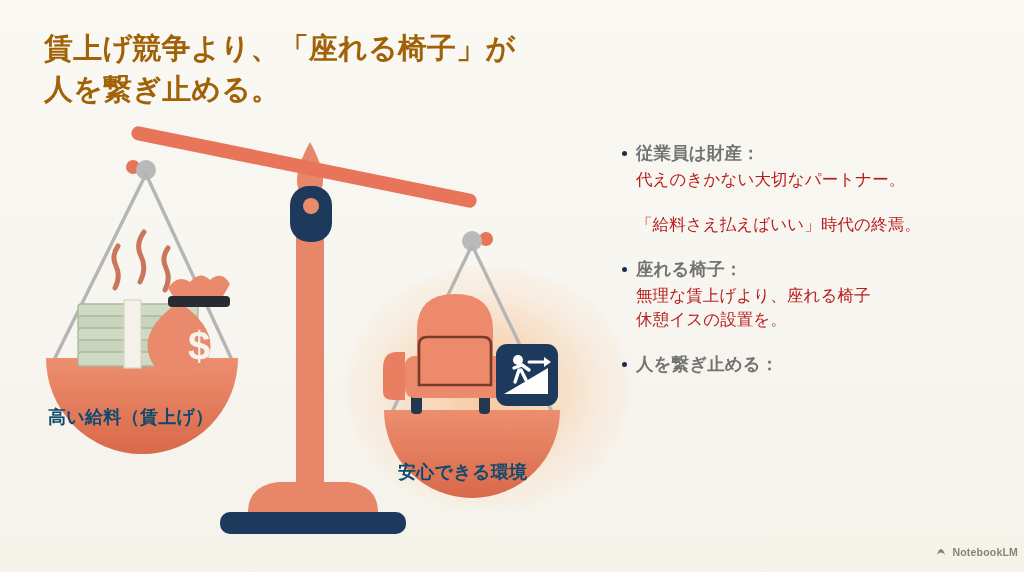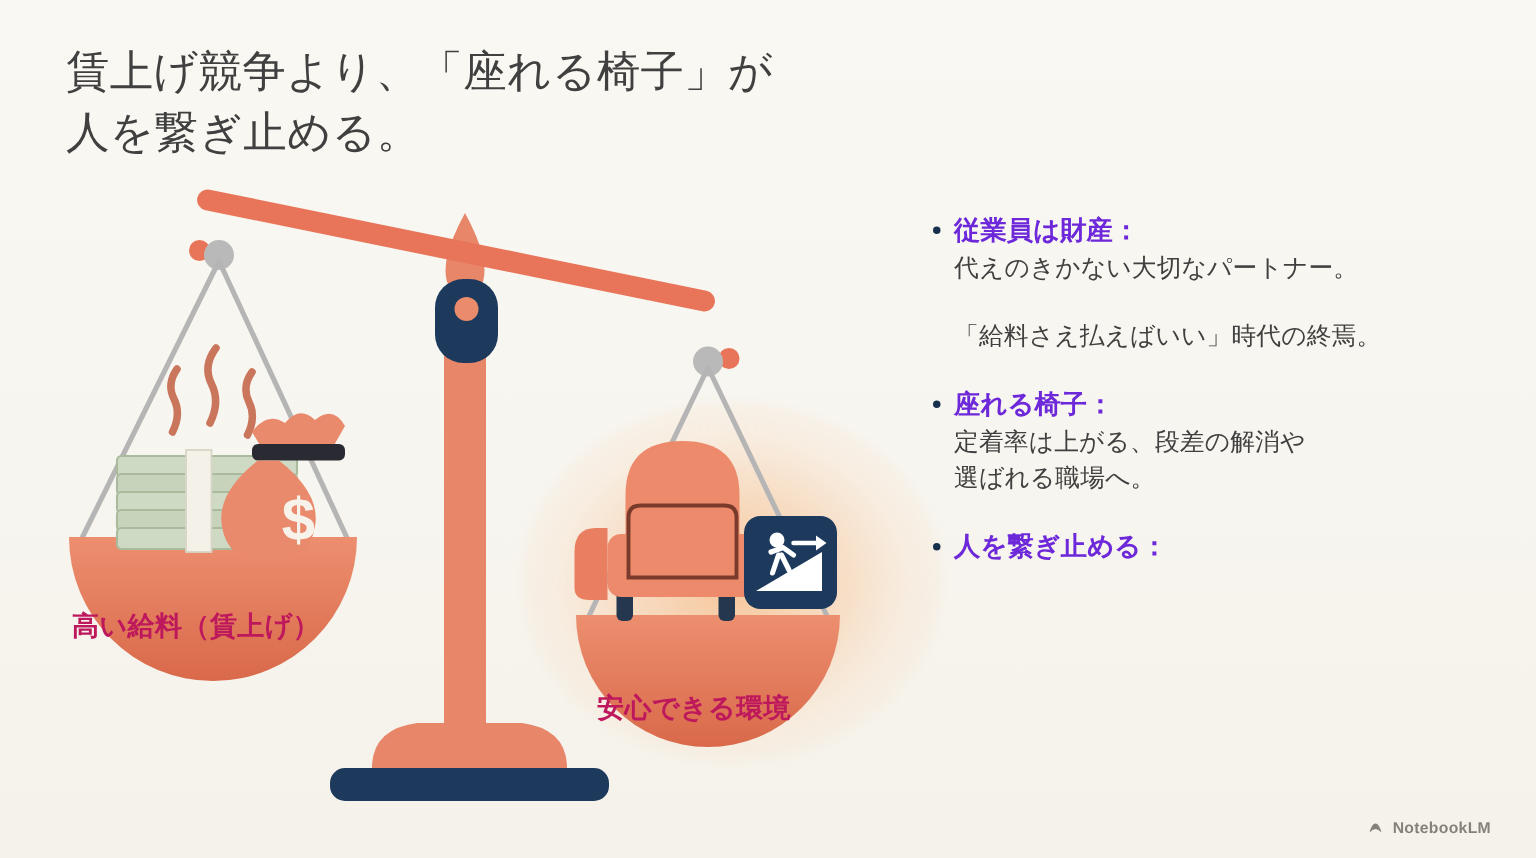--- a/index.html
+++ b/index.html
@@ -25,67 +25,67 @@
     background: linear-gradient(180deg, #faf8f3 0%, #f7f5ef 55%, #f5f2ea 100%);
     pointer-events: none;
   }
   .layer { position: absolute; }
 
   
   #title {
     left: 44px;
     top: 28px;
     width: 520px;
-    color: #404040;
+    color: #a16207;
     font-size: 29px;
-    font-weight: normal;
+    font-weight: bold;
     line-height: 1.42;
     letter-spacing: 0.2px;
     z-index: 6;
   }
   #title .tline { display: block; white-space: nowrap; }
 
   
   #bullets {
     left: 622px;
     top: 142px;
     width: 386px;
     z-index: 6;
   }
   .bullet { margin-bottom: 21px; }
   .bullet:last-child { margin-bottom: 0; }
   .b-head {
     display: flex;
     align-items: flex-start;
-    color: #6d28d9;
+    color: #737373;
     font-size: 17.5px;
     font-weight: bold;
     line-height: 1.32;
     letter-spacing: 0.1px;
   }
   .b-dot {
     flex: 0 0 auto;
     width: 5px;
     height: 5px;
     border-radius: 50%;
     background: #17304d;
     margin: 9px 9px 0 0;
   }
   .b-body {
     margin: 3px 0 0 14px;
-    color: #404040;
+    color: #b91c1c;
     font-size: 16.5px;
     line-height: 1.45;
     letter-spacing: 0.1px;
   }
   .b-body .l { display: block; white-space: nowrap; }
 
   
   .caption {
-    color: #be185d;
+    color: #0c4a6e;
     font-size: 18px;
     font-weight: bold;
     letter-spacing: 0.3px;
     z-index: 7;
     white-space: nowrap;
   }
   #caption-left  { left: 48px;  top: 405px; }
   #caption-right { left: 398px; top: 460px; text-align: center; }
 
   
@@ -105,21 +105,21 @@
     filter: blur(3px);
   }
 
   
   #scale-svg { left: 0; top: 0; z-index: 4; }
   #left-items  { left: 0; top: 0; z-index: 5; }
   #right-items { left: 0; top: 0; z-index: 5; }
 
   
   #watermark {
-    right: 30px;
+    right: 6px;
     bottom: 14px;
     display: flex;
     align-items: center;
     gap: 5px;
     color: #6e6a63;
     font-size: 10.5px;
     font-weight: bold;
     letter-spacing: 0.2px;
     opacity: 0.82;
     z-index: 8;
@@ -265,22 +265,22 @@
         <span class="l">「給料さえ払えばいい」時代の終焉。</span>
       </div>
     </div>
 
     <div class="bullet">
       <div class="b-head">
         <span class="b-dot"></span>
         <span>座れる椅子：</span>
       </div>
       <div class="b-body">
-        <span class="l">定着率は上がる、段差の解消や</span>
-        <span class="l">選ばれる職場へ。</span>
+        <span class="l">無理な賃上げより、座れる椅子</span>
+        <span class="l">休憩イスの設置を。</span>
       </div>
     </div>
 
     <div class="bullet">
       <div class="b-head">
         <span class="b-dot"></span>
         <span>人を繋ぎ止める：</span>
       </div>
     </div>
 

